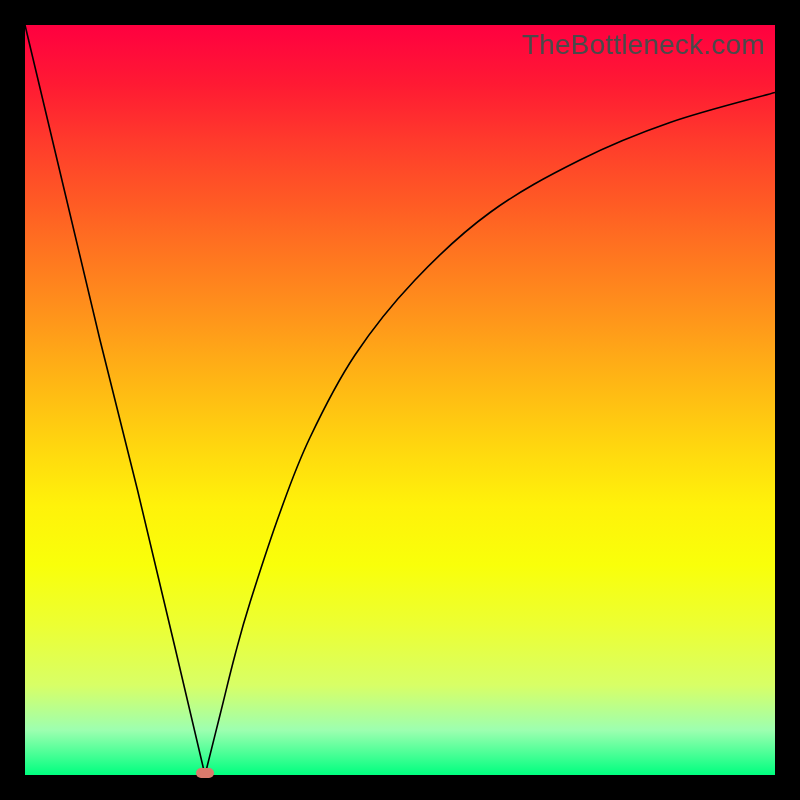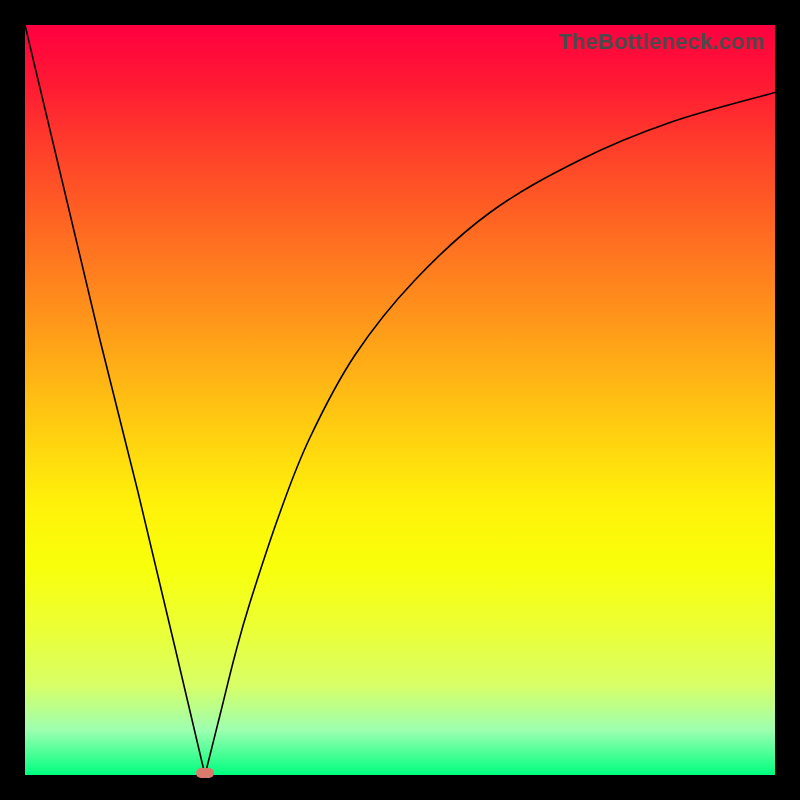--- a/index.html
+++ b/index.html
@@ -32,22 +32,22 @@
       #d8ff66 88%,
       #9dffb0 94%,
       #00ff7f 100%
     );
   }
   .watermark {
     position: absolute;
     top: 4px;
     right: 10px;
     color: #4a4a4a;
-    font-size: 22px;
-    font-weight: 700;
+    font-size: 28px;
+    font-weight: 400;
     letter-spacing: 0.2px;
     z-index: 5;
   }
   svg.curve {
     position: absolute;
     left: 0;
     top: 0;
     width: 750px;
     height: 750px;
     z-index: 3;

